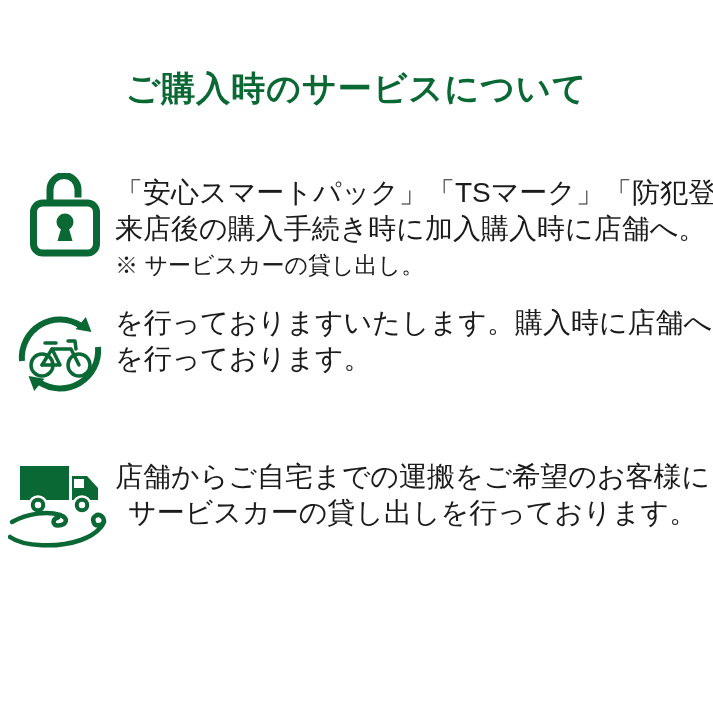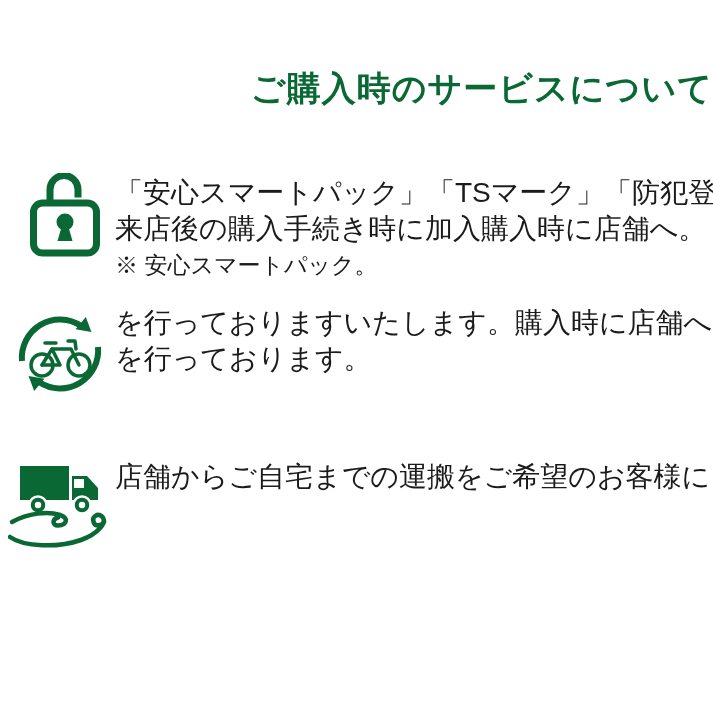--- a/index.html
+++ b/index.html
@@ -8,21 +8,21 @@
     width:713px; height:713px;
     background:#ffffff;
     overflow:hidden;
     font-family:"Liberation Sans", sans-serif;
     color:#1b1b1b;
   }
   .title {
     position:absolute;
     top:71px; left:0; width:100%;
     margin:0;
-    text-align:right;
+    text-align:center;
     font-size:34px;
     font-weight:700;
     letter-spacing:1px;
     color:#0a6834;
     line-height:1.05;
     white-space:nowrap;
   }
   .row { position:absolute; left:0; width:713px; }
   .row-lock    { top:172px; height:115px; }
   .row-bike    { top:305px; height:115px; }
@@ -56,21 +56,21 @@
       <svg viewBox="0 0 70 84" xmlns="http://www.w3.org/2000/svg">
         <path d="M 20 33 V 16.5 A 14 14 0 0 1 48 16.5 V 24.5" fill="none" stroke="#0a6834" stroke-width="7"></path>
         <rect x="3.5" y="30" width="63" height="50" rx="9" fill="#ffffff" stroke="#0a6834" stroke-width="7"></rect>
         <circle cx="35" cy="49" r="8.5" fill="#0a6834"></circle>
         <path d="M 31.5 54 L 27.5 68 L 42.5 68 L 38.5 54 Z" fill="#0a6834"></path>
       </svg>
     </div>
     <div class="text-col">
       <div class="line"><span>「安心スマートパック」「TSマーク」「防犯登録」は、</span></div>
       <div class="line"><span class="b">来店後の購入手続き時に加入</span><span>購入時に店舗へ。</span></div>
-      <div class="line note"><span>※ 安心スマートパック。</span></div>
+      <div class="line note"><span>※ サービスカーの貸し出し。</span></div>
     </div>
   </section>
 
   <section class="row row-bike">
     <div class="icon-box">
       <svg viewBox="0 0 90 90" xmlns="http://www.w3.org/2000/svg">
         <path d="M 7 52 A 38 38 0 0 1 66 17" fill="none" stroke="#0a6834" stroke-width="6"></path>
         <polygon points="-3,-8 11,0 -3,8" fill="#0a6834" transform="translate(68,16) rotate(40)"></polygon>
         <path d="M 83 38 A 38 38 0 0 1 24 73" fill="none" stroke="#0a6834" stroke-width="6"></path>
         <polygon points="-3,-8 11,0 -3,8" fill="#0a6834" transform="translate(22,74) rotate(220)"></polygon>
@@ -101,16 +101,17 @@
         <circle cx="74" cy="47" r="8.5" fill="#0a6834" stroke="#ffffff" stroke-width="2.5"></circle>
         <circle cx="74" cy="47" r="3.2" fill="#ffffff"></circle>
         <g fill="none" stroke="#0a6834" stroke-width="4.5" stroke-linecap="round">
           <path d="M 4 64 C 20 55 40 53 52 57 C 61 60 59 67 50 67.5 C 44 67.5 44 61 50 59.5"></path>
           <path d="M 2 79 C 16 89 50 90 73 82 C 90 76 100 64 94 58.5 C 90 55 83 58 86 65 C 87.5 68.5 93 68 96 64"></path>
         </g>
       </svg>
     </div>
     <div class="text-col">
       <div class="line"><span>店舗からご自宅までの運搬をご希望のお客様に</span></div>
+      <div class="line"><span class="b">サービスカーの貸し出し</span><span>を行っております。</span></div>
     </div>
   </section>
 
 </div>
 
 </body></html>

